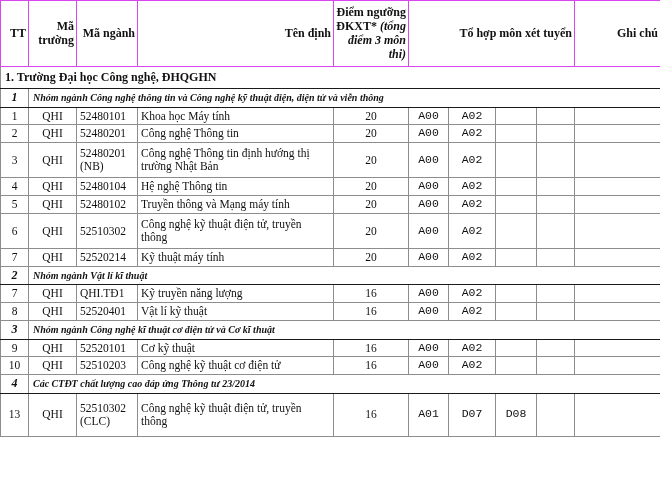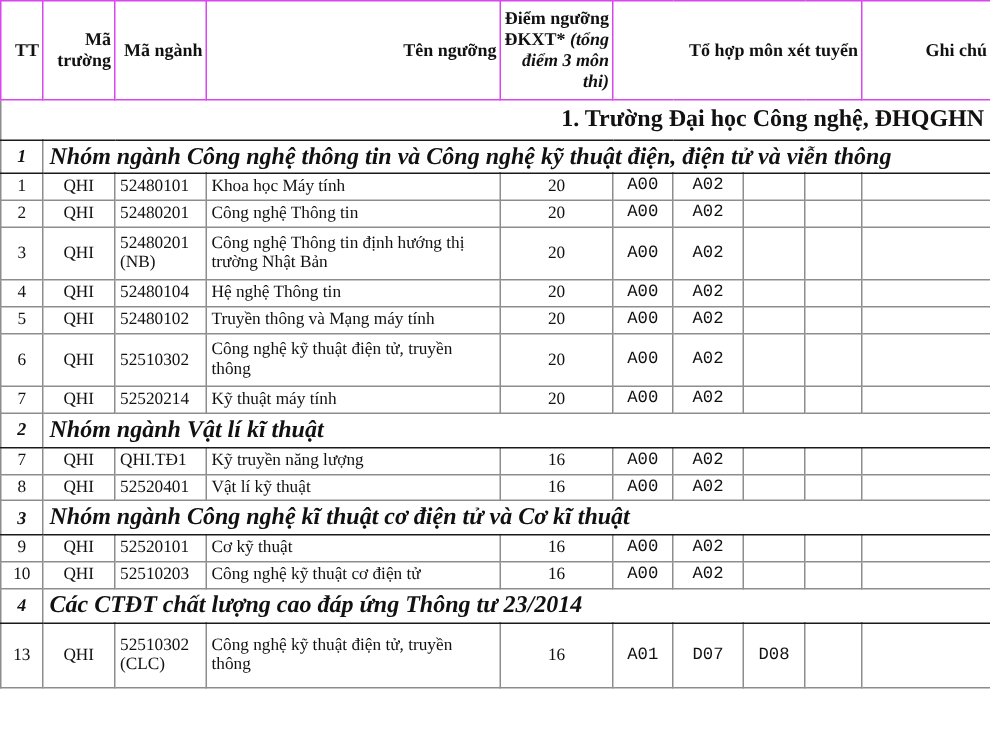--- a/index.html
+++ b/index.html
@@ -51,39 +51,39 @@
   td.mt   { text-align: center; }
   td.mn   { text-align: left; }
   td.tn   { text-align: left; padding-left: 4px; }
   td.dn   { text-align: center; }
   td.th   { text-align: center; font-family: Liberation Mono, monospace; }
   td.gc   { text-align: center; }
 
   
   tr.school-row td {
     font-weight: bold;
-    text-align: right;
+    text-align: left;
     padding: 4px 4px 4px 4px;
     border-top: 1px solid #1a1a1a;
     border-bottom: 1px solid #1a1a1a;
-    font-size: 16px;
+    font-size: 12px;
   }
   
   tr.group-row td.grp-num {
     font-weight: bold;
     font-style: italic;
     text-align: center;
     font-size: 12px;
   }
   tr.group-row td.grp-label {
     font-weight: bold;
     font-style: italic;
     text-align: left;
     padding-left: 4px;
-    font-size: 16px;
+    font-size: 10px;
   }
   tr.group-row td {
     border-top: 1px solid #1a1a1a;
     border-bottom: 1px solid #1a1a1a;
   }
   .hdr-italic { font-style: italic; font-weight: bold; }
   .subcode { display: block; }
   .tall td { height: 30px; }
   .xtall td { height: 38px; }
 </style>
@@ -101,21 +101,21 @@
       <col class="col-th2">
       <col class="col-th3">
     <col class="col-th4">
       <col class="col-gc">
   </colgroup>
   <thead>
     <tr>
       <th rowspan="1">TT</th>
       <th>Mã trường</th>
       <th>Mã ngành</th>
-      <th>Tên ngưỡng</th>
+      <th>Tên định</th>
       <th>
         <span>Điểm ngưỡng ĐKXT*</span>
         <span class="hdr-italic">(tổng điểm 3 môn thi)</span>
       </th>
       <th colspan="4">Tổ hợp môn xét tuyển</th>
       <th>Ghi chú</th>
     </tr>
   </thead>
   <tbody id="tbody">
       <tr class="school-row">

